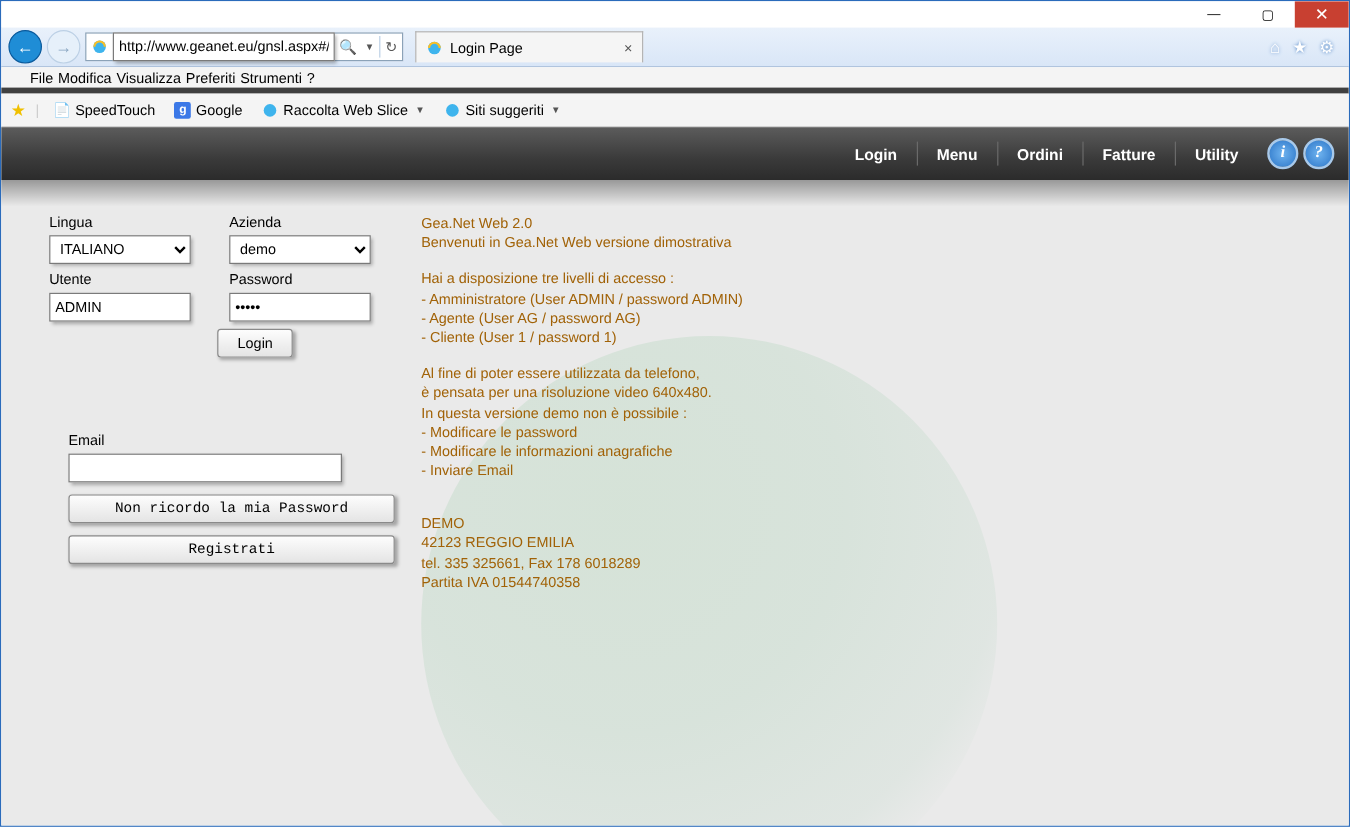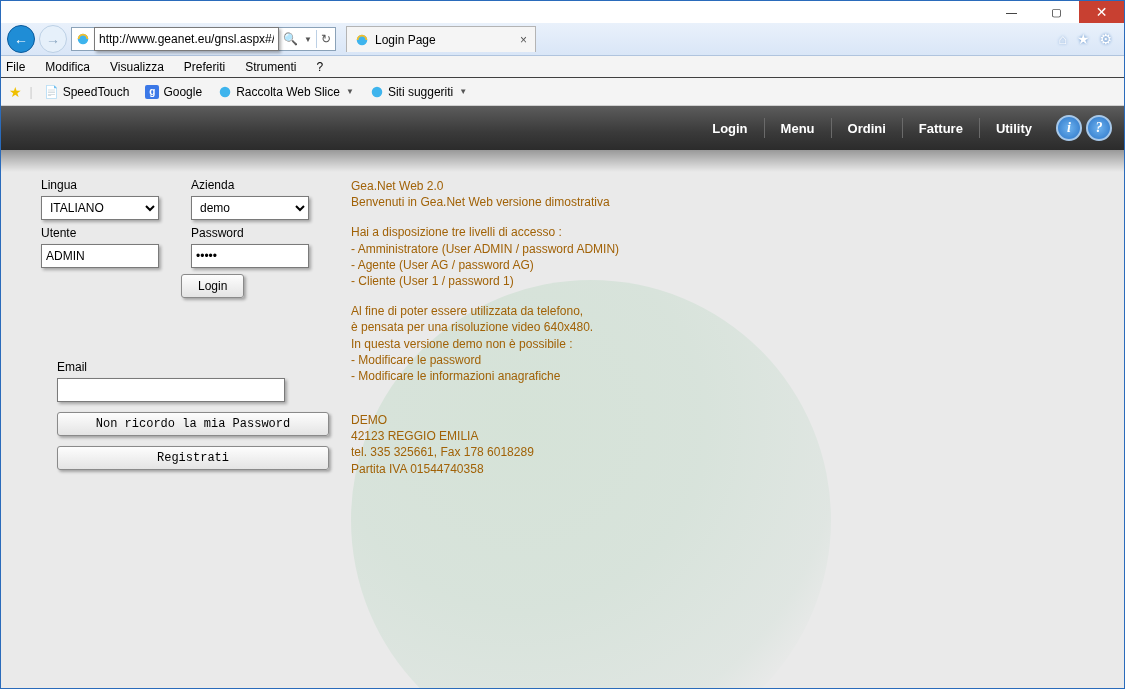--- a/index.html
+++ b/index.html
@@ -19,21 +19,21 @@
   .url-bar { flex: 0 0 265px; height: 24px; background: #fff; border: 1px solid #8ba2b8; display: flex; align-items: center; padding: 0 4px; gap: 4px; }
   .url-bar input { flex: 1; border: none; outline: none; font-size: 12px; }
   .url-sep { width: 1px; height: 18px; background: #bcd0e5; }
   .tab-area { display: flex; align-items: center; margin-left: 6px; height: 100%; }
   .tab { background: #f5f5f5; border: 1px solid #b4b4b4; border-bottom: none; height: 26px; min-width: 190px; display: flex; align-items: center; padding: 0 8px; gap: 6px; font-size: 12px; border-radius: 0; }
   .tab .tab-close { margin-left: auto; color: #555; }
   .ie-right { margin-left: auto; display: flex; gap: 10px; color: #fff; padding-right: 6px; }
   .ie-right span { font-size: 14px; color: #fff; text-shadow: 0 0 3px #4b82c4; }
   
   
-  .menubar { height: 22px; background: #f4f4f4; display: flex; align-items: center; padding: 0 5px; gap: 20px; font-size: 12px; color: #000; border-bottom: 1px solid #404040; }
+  .menubar { height: 22px; background: #f4f4f4; display: flex; align-items: center; padding: 0 24px; gap: 4px; font-size: 12px; color: #000; border-bottom: 5px solid #404040; }
   
   
   .favbar { height: 28px; background: #f4f4f4; display: flex; align-items: center; padding: 0 8px; gap: 8px; font-size: 12px; border-bottom: 1px solid #d0d0d0; }
   .fav-item { display: flex; align-items: center; gap: 4px; padding: 2px 4px; }
   .fav-star { color: #f0c000; font-size: 14px; }
   .g-ico { width: 14px; height: 14px; background: #3b78e7; color: #fff; display: inline-flex; align-items: center; justify-content: center; font-size: 10px; font-weight: bold; border-radius: 2px; }
   .e-ico { width: 14px; height: 14px; display: inline-flex; align-items: center; justify-content: center; }
   
   
   .app-topnav { height: 44px; background: linear-gradient(#5c5c5c, #3a3a3a 60%, #2b2b2b); display: flex; align-items: center; justify-content: flex-end; padding: 0 12px; gap: 0; }
@@ -205,20 +205,21 @@
       <p>- Amministratore (User ADMIN / password ADMIN)</p>
       <p>- Agente (User AG / password AG)</p>
       <p>- Cliente (User 1 / password 1)</p>
     </div>
     <div class="info-block">
       <p>Al fine di poter essere utilizzata da telefono,</p>
       <p>  è pensata per una risoluzione video 640x480.</p>
       <p>In questa versione demo non è possibile :</p>
       <p>- Modificare le password</p>
       <p>- Modificare le informazioni anagrafiche</p>
+      <p>- Inviare Email</p>
     </div>
     <div class="info-block" style="margin-top:28px">
       <p>DEMO</p>
       <p>42123 REGGIO EMILIA</p>
       <p>tel. 335 325661, Fax 178 6018289</p>
       <p>Partita IVA 01544740358</p>
     </div>
   </div>
 </div>
 

